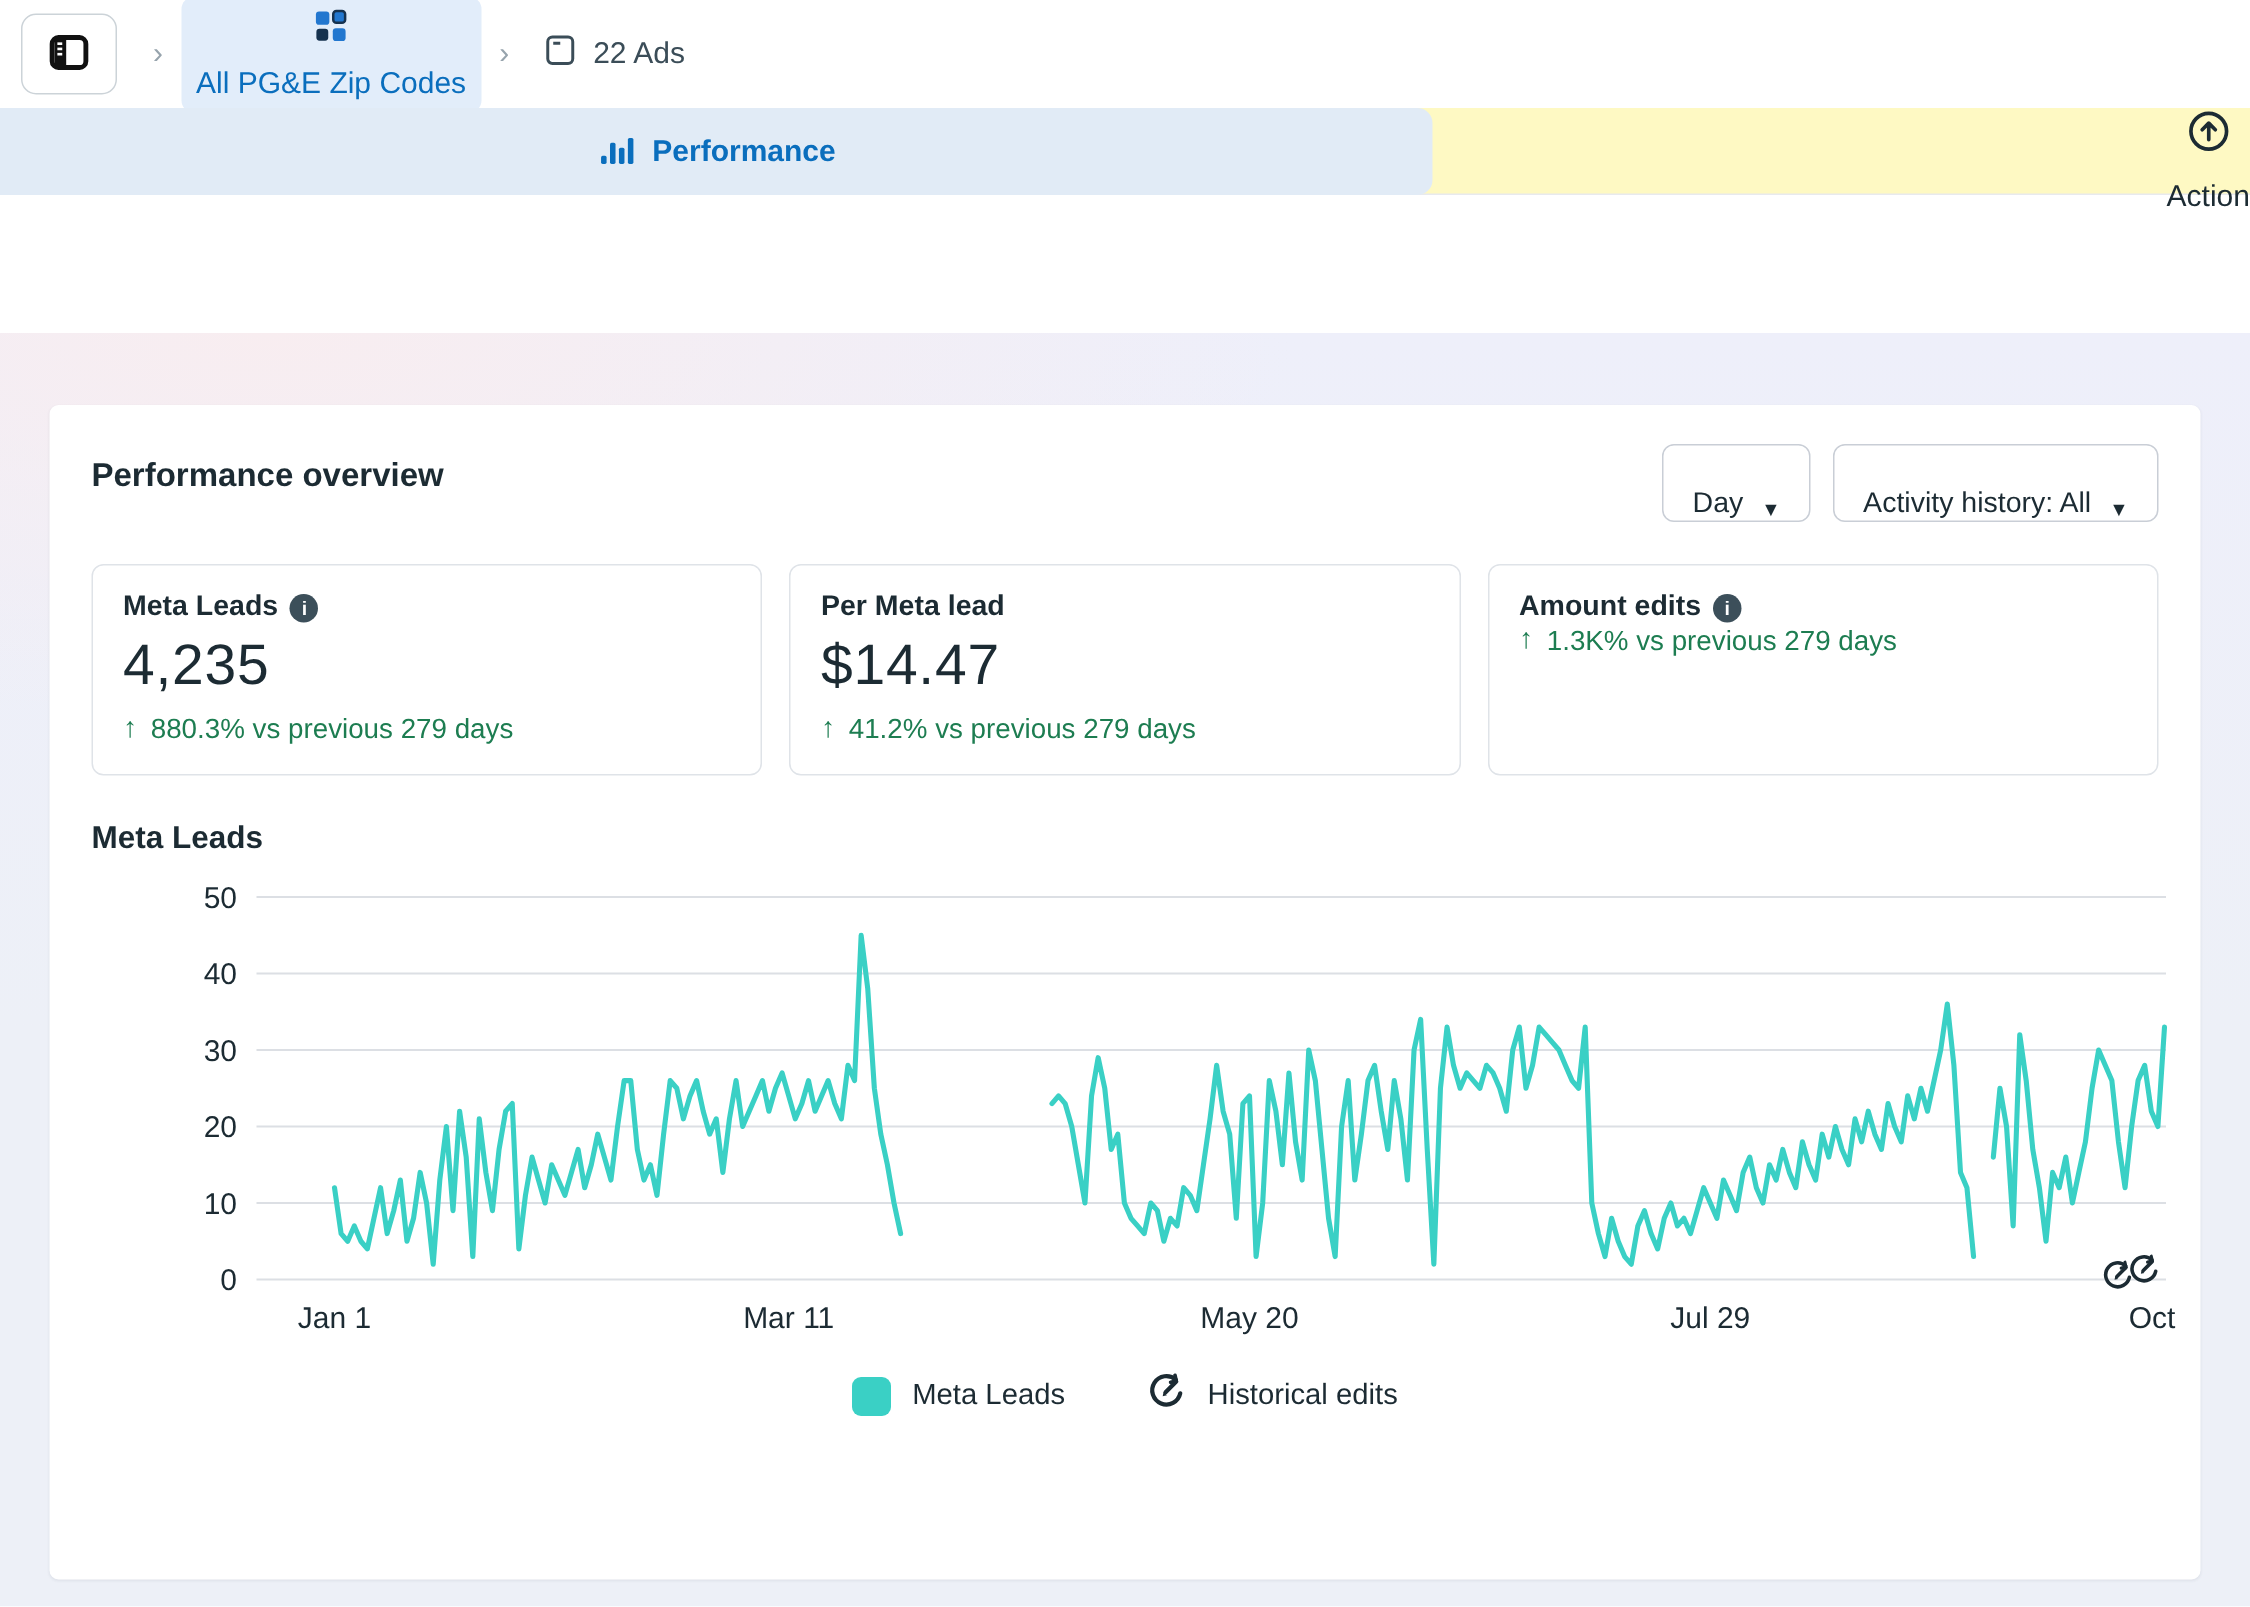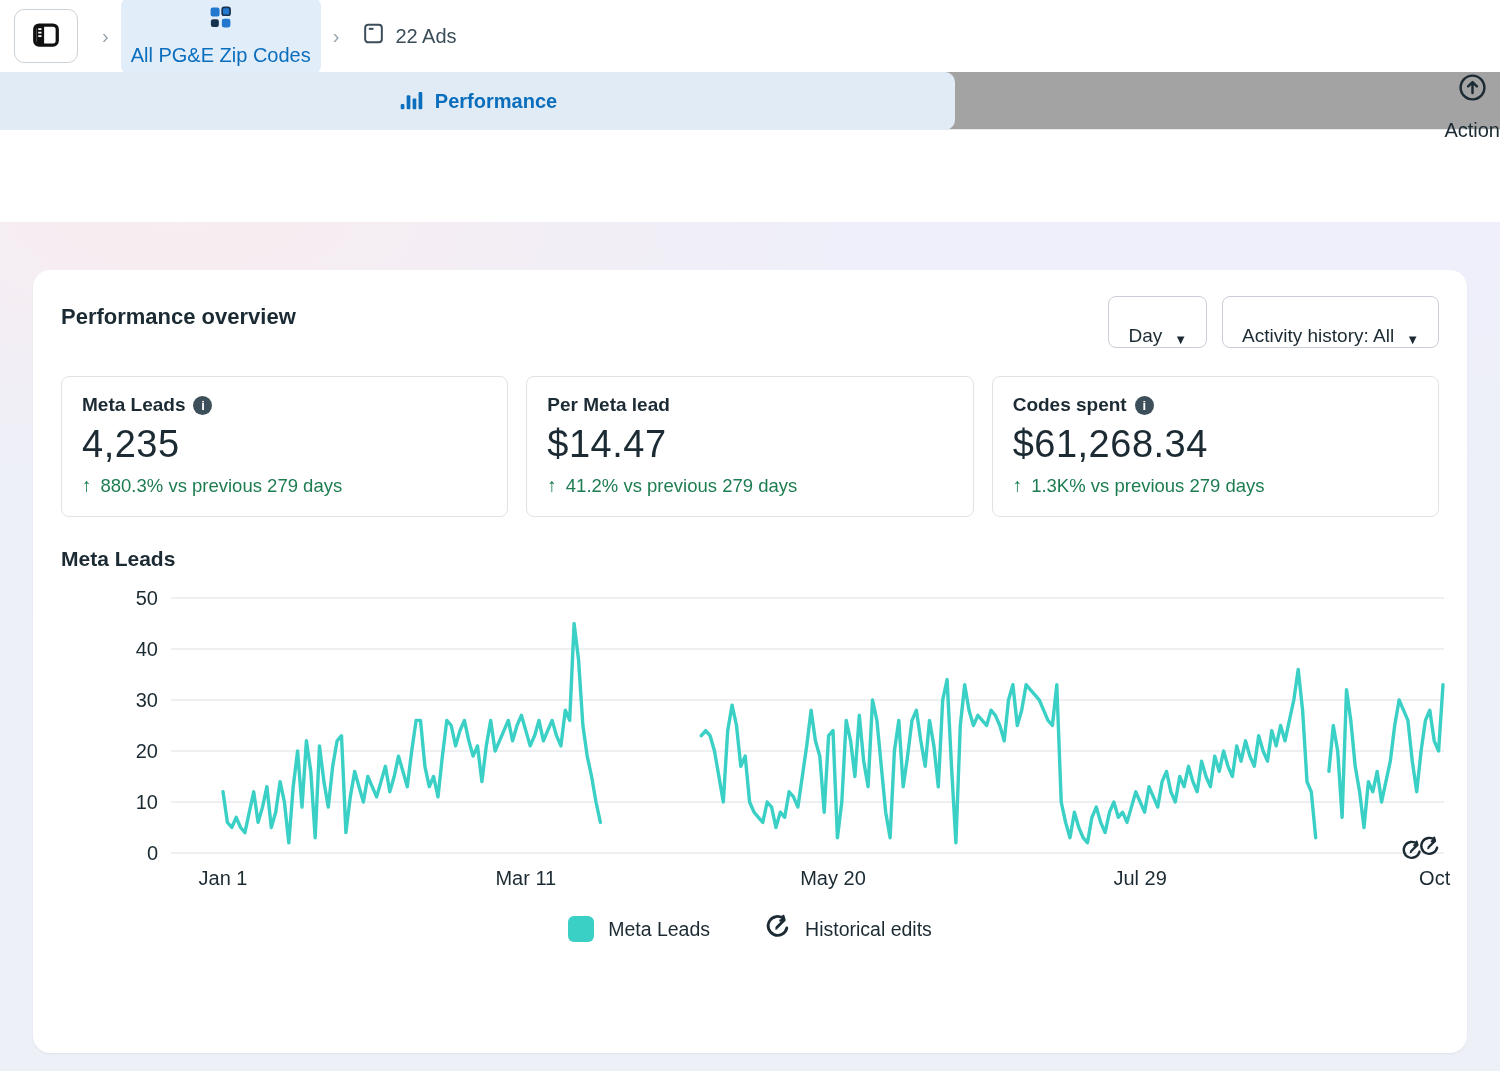--- a/index.html
+++ b/index.html
@@ -9,37 +9,37 @@
   
   .topbar { height:72px; display:flex; align-items:center; padding-left:14px; background:#fff; }
   .nav-toggle { width:64px; height:54px; border:1px solid #ccd3d8; border-radius:10px; background:#fff;
                 display:flex; align-items:center; justify-content:center; cursor:pointer; }
   .crumbs { display:flex; align-items:center; margin-left:22px; gap:10px; font-size:20px; }
   .crumb { display:flex; align-items:center; gap:9px; color:#3b4d58; cursor:pointer; padding:7px 10px; border-radius:8px; }
   .crumb.selected { background:#e2edfa; color:#0a6ebd; font-weight:500;flex-direction:column; }
   .chev { color:#97a4ad; font-size:20px; padding:0 2px; }
 
   
-  .tabbar { height:58px; position:relative; background:#a3a3a3; border-bottom:1px solid #e8eaee; }
+  .tabbar { height:58px; position:relative; background:#fef9c3; border-bottom:1px solid #e8eaee; }
   .tab-pill { position:absolute; left:0; top:0; width:955px; height:58px; background:#e1ebf6;
               border-radius:0 10px 10px 0; display:flex; align-items:center; justify-content:center;
               gap:11px; cursor:pointer; }
   .tab-pill .lbl { color:#0a6ebd; font-weight:bold; font-size:20px; }
   .actions { position:absolute; right:0; top:0; height:58px; display:flex; align-items:center; gap:12px;
              padding-right:0px; cursor:pointer;flex-direction:column; }
   .actions .lbl { font-size:20px; color:#1c2b33; }
 
   .spacer-white { height:92px; background:#fff; }
 
   
   .content { height:849px; padding:48px 33px 18px 33px;
      background:
        radial-gradient(1100px 420px at 12% 0%, #f8edf0 0%, rgba(248,237,240,0) 62%),
        linear-gradient(180deg, #eeeffa 0%, #edf0f7 55%, #edf0f7 100%); }
-  .card { background:#fff; border-radius:17px; height:783px; padding:26px 28px;
+  .card { background:#fff; border-radius:6px; height:783px; padding:26px 28px;
           box-shadow:0 1px 2px rgba(28,43,51,.07); }
 
   .card-head { display:flex; align-items:flex-start; justify-content:space-between; }
   .card-title { font-size:22px; font-weight:bold; padding-top:8px; }
   .head-btns { display:flex; gap:15px; }
   .btn { height:52px; border:1px solid #c9ced6; border-radius:8px; background:#fff; display:flex;
          align-items:flex-end; gap:12px; padding:0 19px; font-size:19px; color:#1c2b33; cursor:pointer; }
   .caret { font-size:13px; color:#1c2b33; }
 
   
@@ -163,24 +163,23 @@
           <span>Per Meta lead</span>
         </div>
         <div class="m-value">$14.47</div>
         <div class="m-delta">
             <span class="arrow">↑</span>
           <span>41.2% vs previous 279 days</span>
           </div>
       </div>
       <div class="metric">
         <div class="m-label">
-          <span>Codes spent</span>
+          <span>Amount edits</span>
           <span class="info-dot">i</span>
         </div>
-        <div class="m-value">$61,268.34</div>
         <div class="m-delta">
             <span class="arrow">↑</span>
           <span>1.3K% vs previous 279 days</span>
           </div>
       </div>
     </div>
 
     <div class="chart-title">Meta Leads</div>
 
     <div class="chart-wrap">

